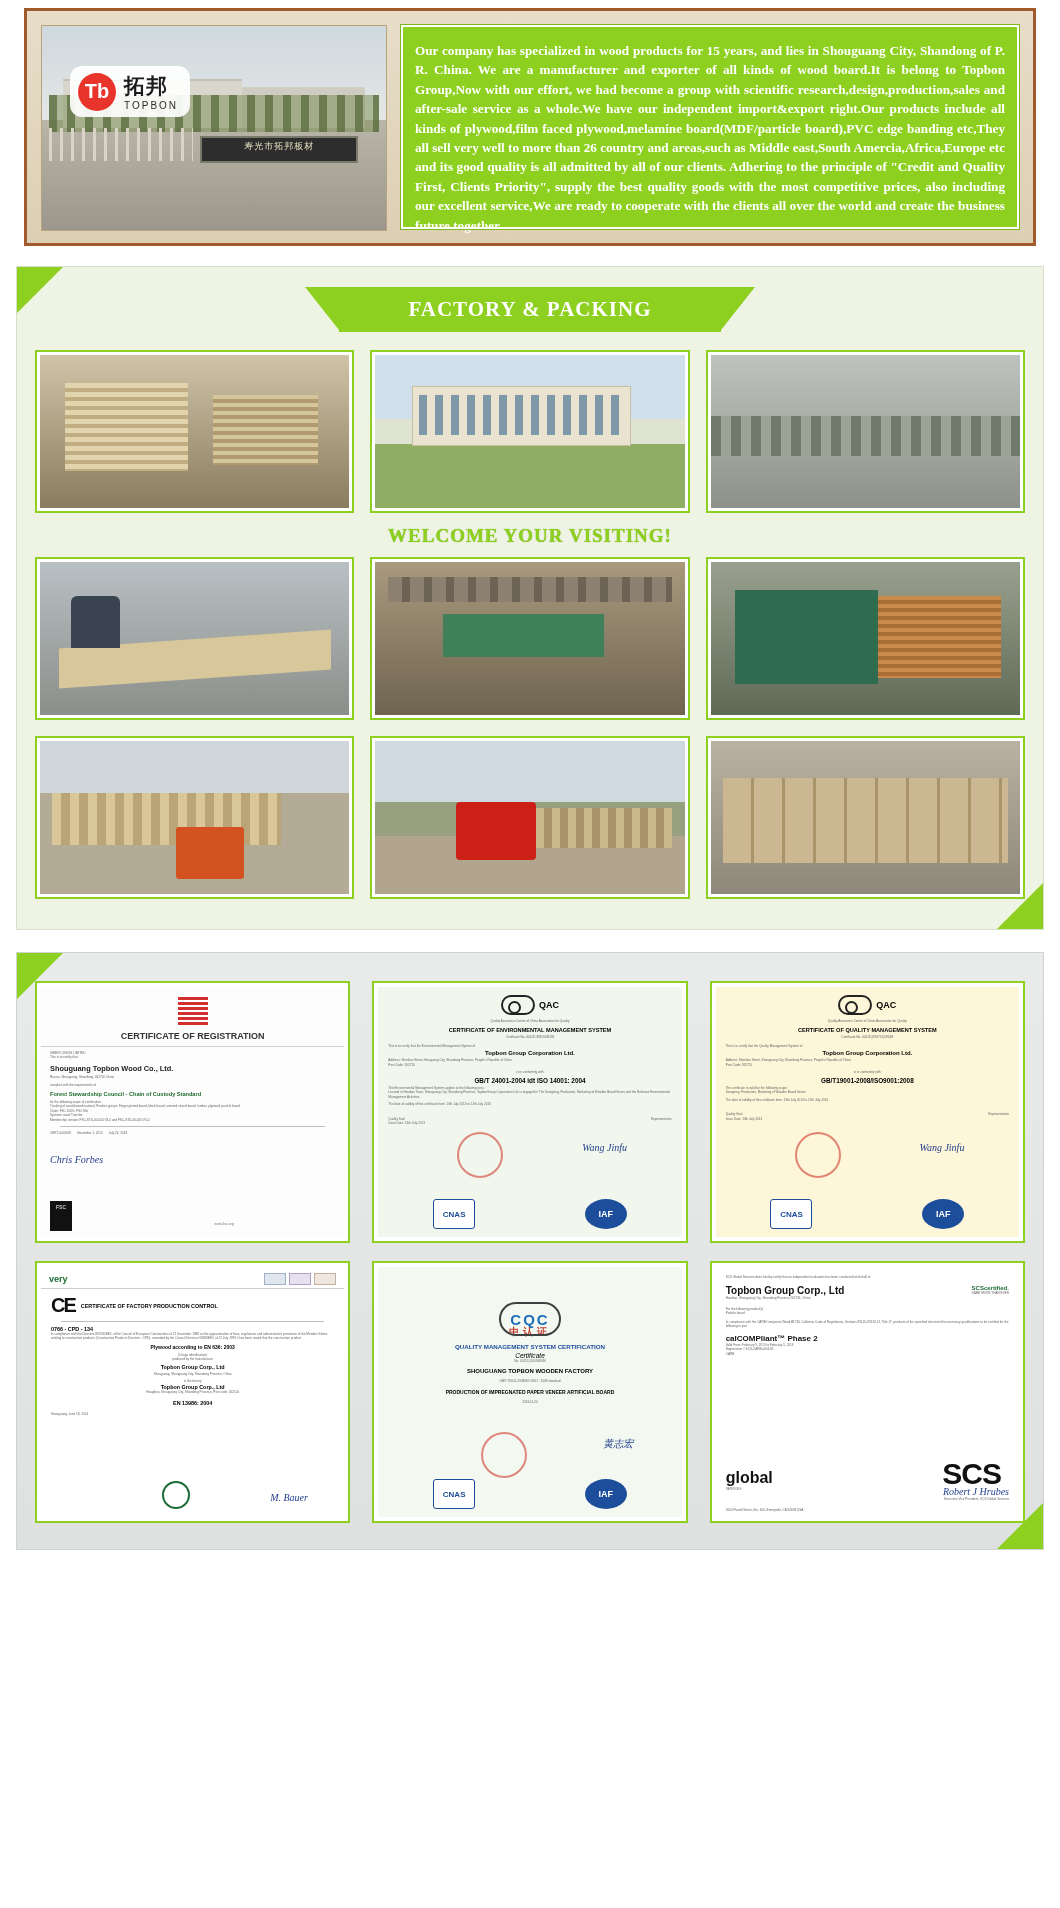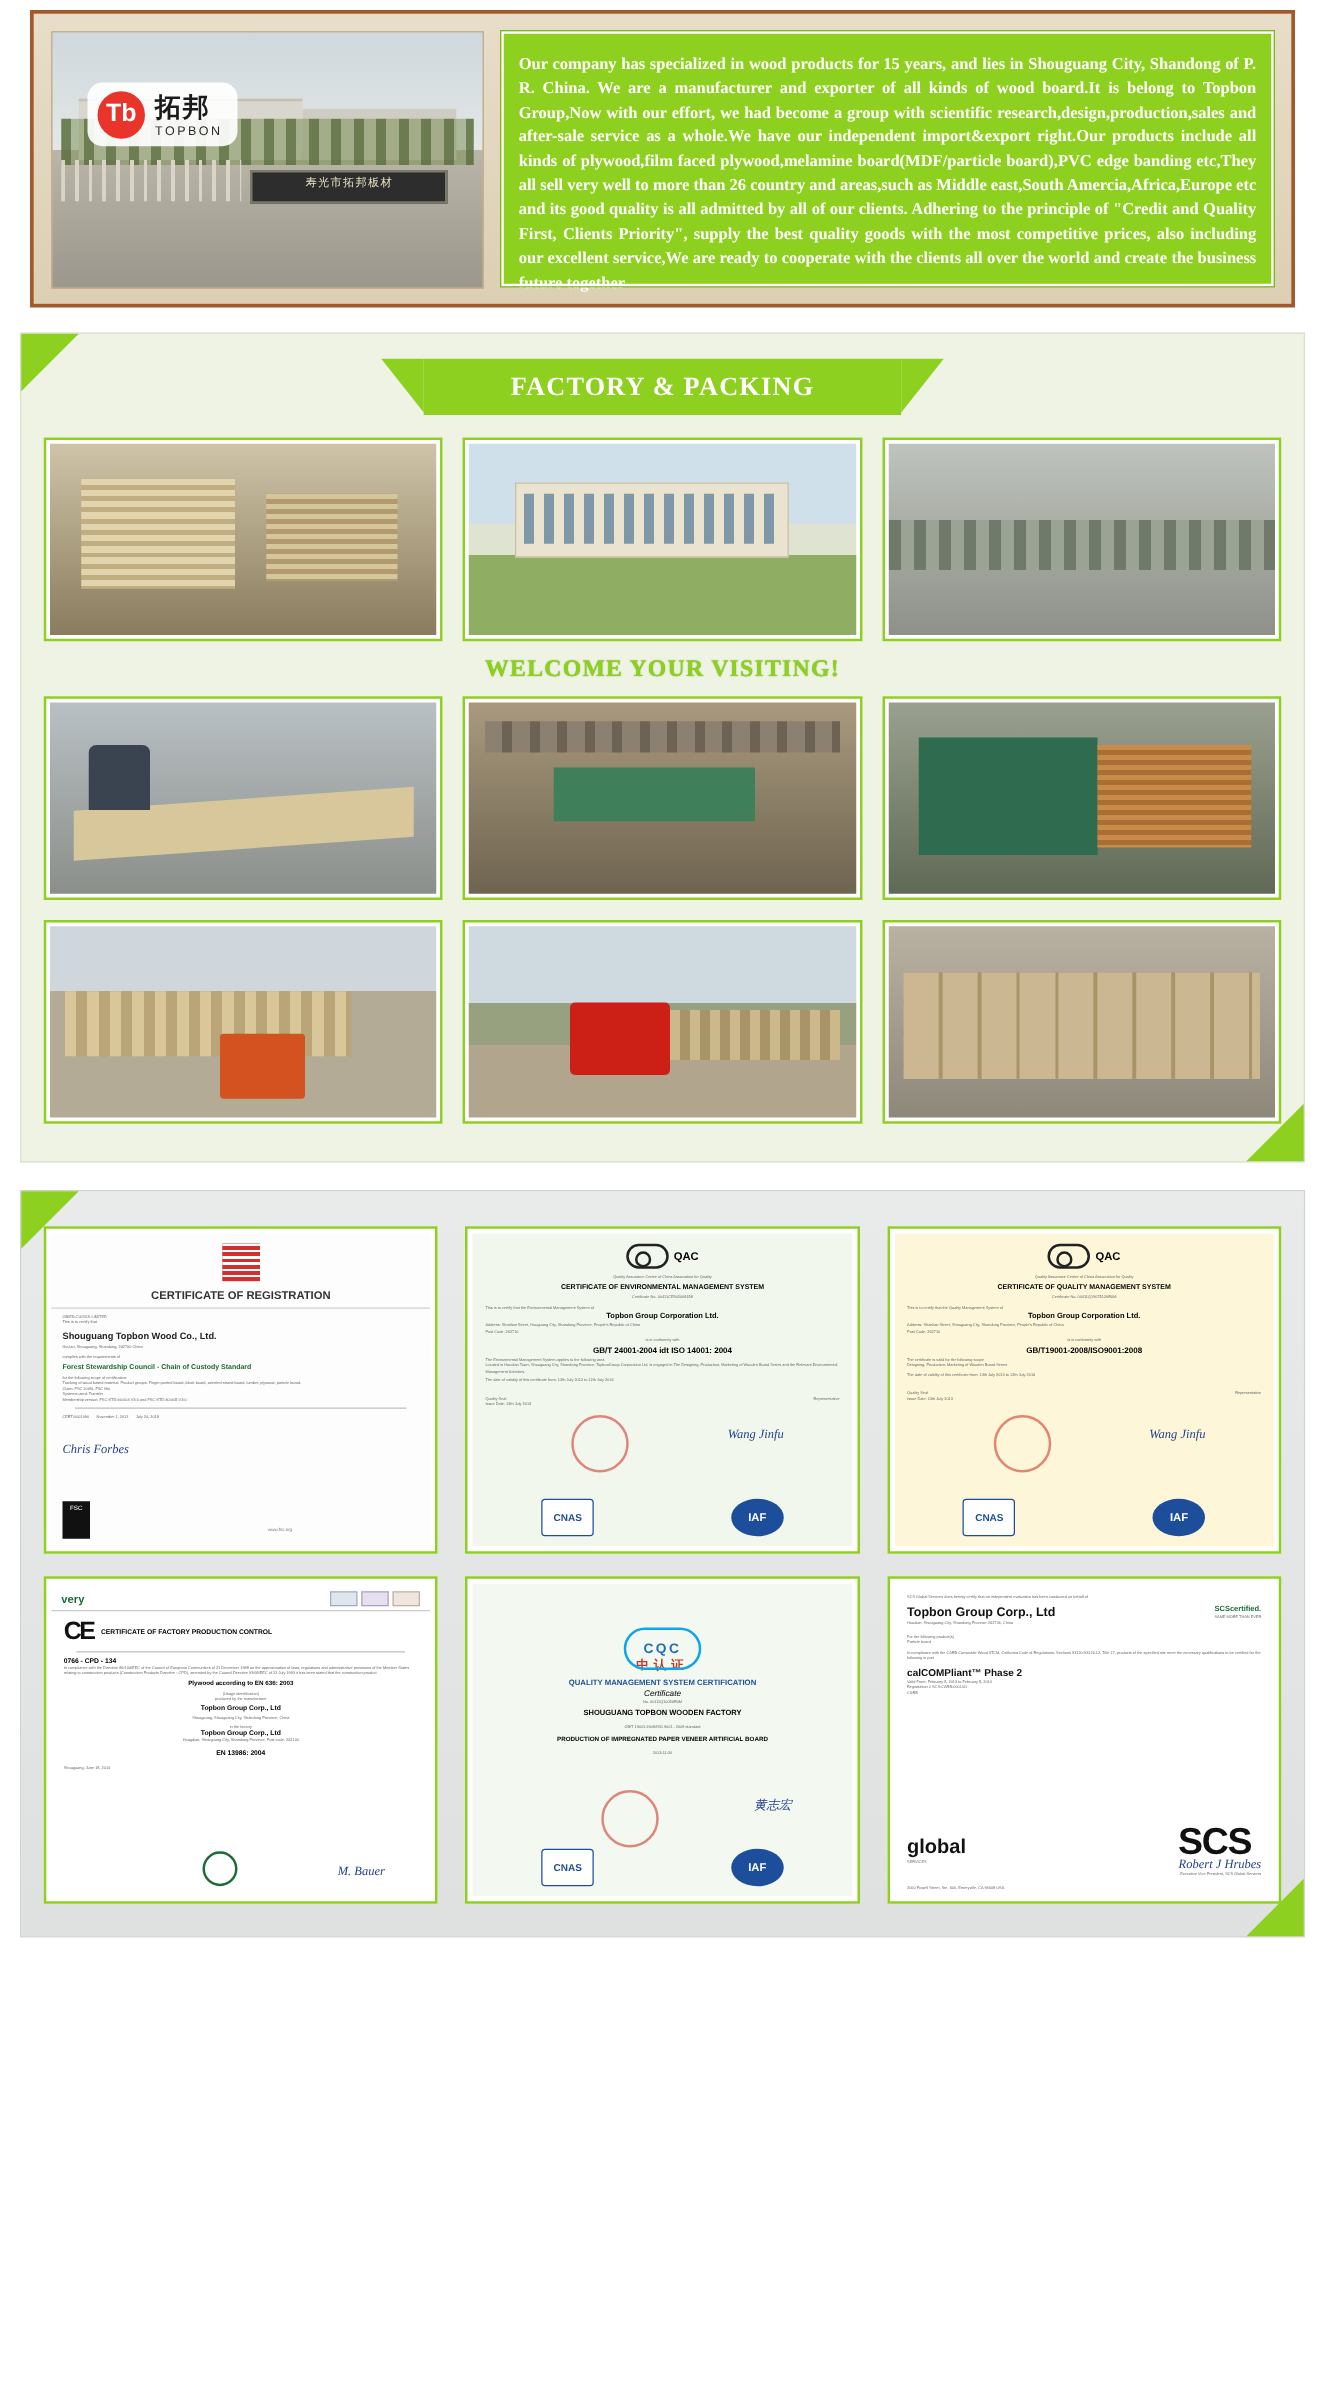--- a/index.html
+++ b/index.html
@@ -215,21 +215,21 @@
   .qac-ring { width:34px;height:20px;border:2px solid #222;border-radius:12px;position:relative;}
   .qac-ring:after{content:"";position:absolute;left:5px;top:4px;width:9px;height:9px;border:2px solid #222;border-radius:50%;}
   .badge-row { position:absolute; bottom:8px; left:0; width:100%; display:flex; justify-content:space-around; }
   .badge-c { width:42px;height:30px;border:1px solid #1d4e9c;border-radius:3px;display:flex;align-items:center;justify-content:center;
     font-size:8px;font-weight:bold;color:#1d4e9c;background:#fff;}
   .badge-iaf { width:42px;height:30px;border-radius:50%;background:#1d4e9c;color:#fff;display:flex;align-items:center;justify-content:center;font-size:9px;font-weight:bold;}
   .ce-mark { font-size:20px; font-weight:bold; letter-spacing:-2px; color:#111; text-align:center; }
   .scs-big { font-size:30px; font-weight:bold; color:#111; letter-spacing:-1px; text-align:right; padding-right:10px;}
   .scs-wrap { position:absolute; right:8px; bottom:26px; text-align:right; }
   .cn-seal { position:absolute; left:50%; top:14%; transform:translateX(-50%); width:62px;height:34px;
-     border:2px solid #0ea5e9;border-radius:18px; color:#1d6fb8; font-size:11px; font-weight:bold;
+     border:2px solid #404040;border-radius:18px; color:#1d6fb8; font-size:15px; font-weight:bold;
      display:flex;align-items:center;justify-content:center; letter-spacing:2px;}
   .red-seal { position:absolute; width:46px;height:46px;border-radius:50%;border:2px solid #d03a2f; opacity:.6; }
   .sig { font-family:"Liberation Serif",serif; font-style:italic; font-size:10px; color:#23408e; }
 </style>
 </head>
 <body>
 
 <div class="page">
 
   <section class="profile-section">

